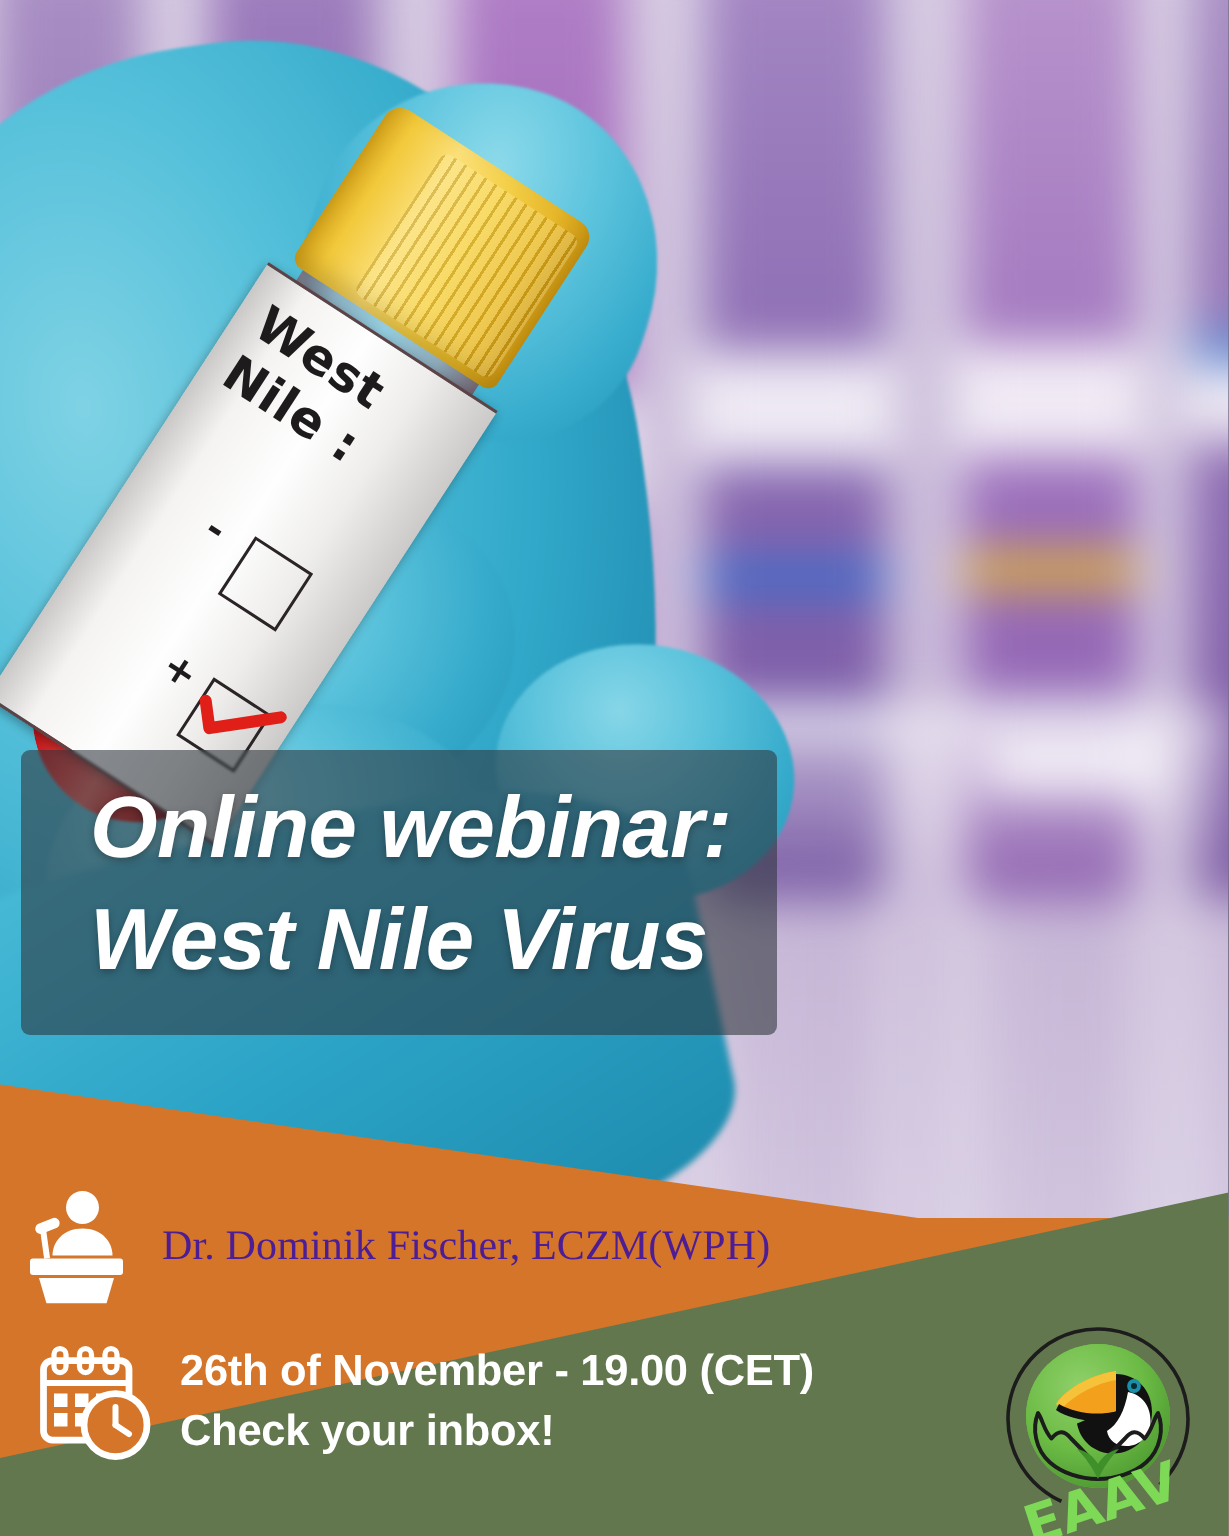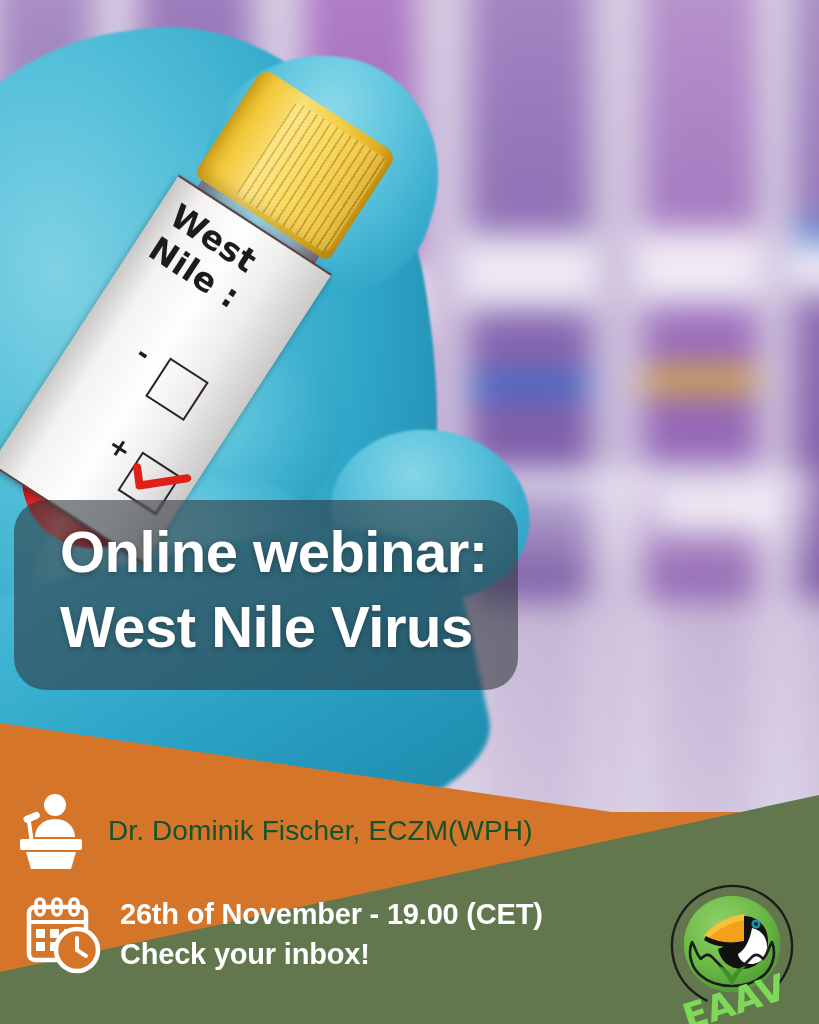--- a/index.html
+++ b/index.html
@@ -208,22 +208,23 @@
   }
 
   
   .title-box {
     position: absolute;
     left: 14px;
     top: 500px;
     width: 504px;
     height: 190px;
     background: rgba(44,52,58,0.58);
-    border-radius: 32px;
+    border-radius: 6px;
     backdrop-filter: blur(1px);
+    font-style: italic;
   }
   .title-text {
     position: absolute;
     left: 46px;
     top: 14px;
     color: #ffffff;
     font-family: "Liberation Sans", sans-serif;
     font-weight: 700;
     font-size: 58px;
     line-height: 1.30;
@@ -247,22 +248,22 @@
     align-items: center;
   }
   .row-speaker { left: 14px; top: 793px; }
   .row-date    { left: 22px; top: 895px; }
 
   .icon-speaker { width: 72px; height: 76px; flex: 0 0 auto; }
   .icon-calendar { width: 80px; height: 80px; flex: 0 0 auto; }
 
   .speaker-name {
     margin-left: 22px;
-    color: #14532d;
-    font-family: Liberation Sans, sans-serif;
+    color: #4c1d95;
+    font-family: Liberation Serif, serif;
     font-size: 28px;
     font-weight: 400;
     letter-spacing: 0.1px;
     white-space: nowrap;
   }
   .date-block {
     margin-left: 18px;
     color: #ffffff;
     font-family: "Liberation Sans", sans-serif;
     font-weight: 700;

